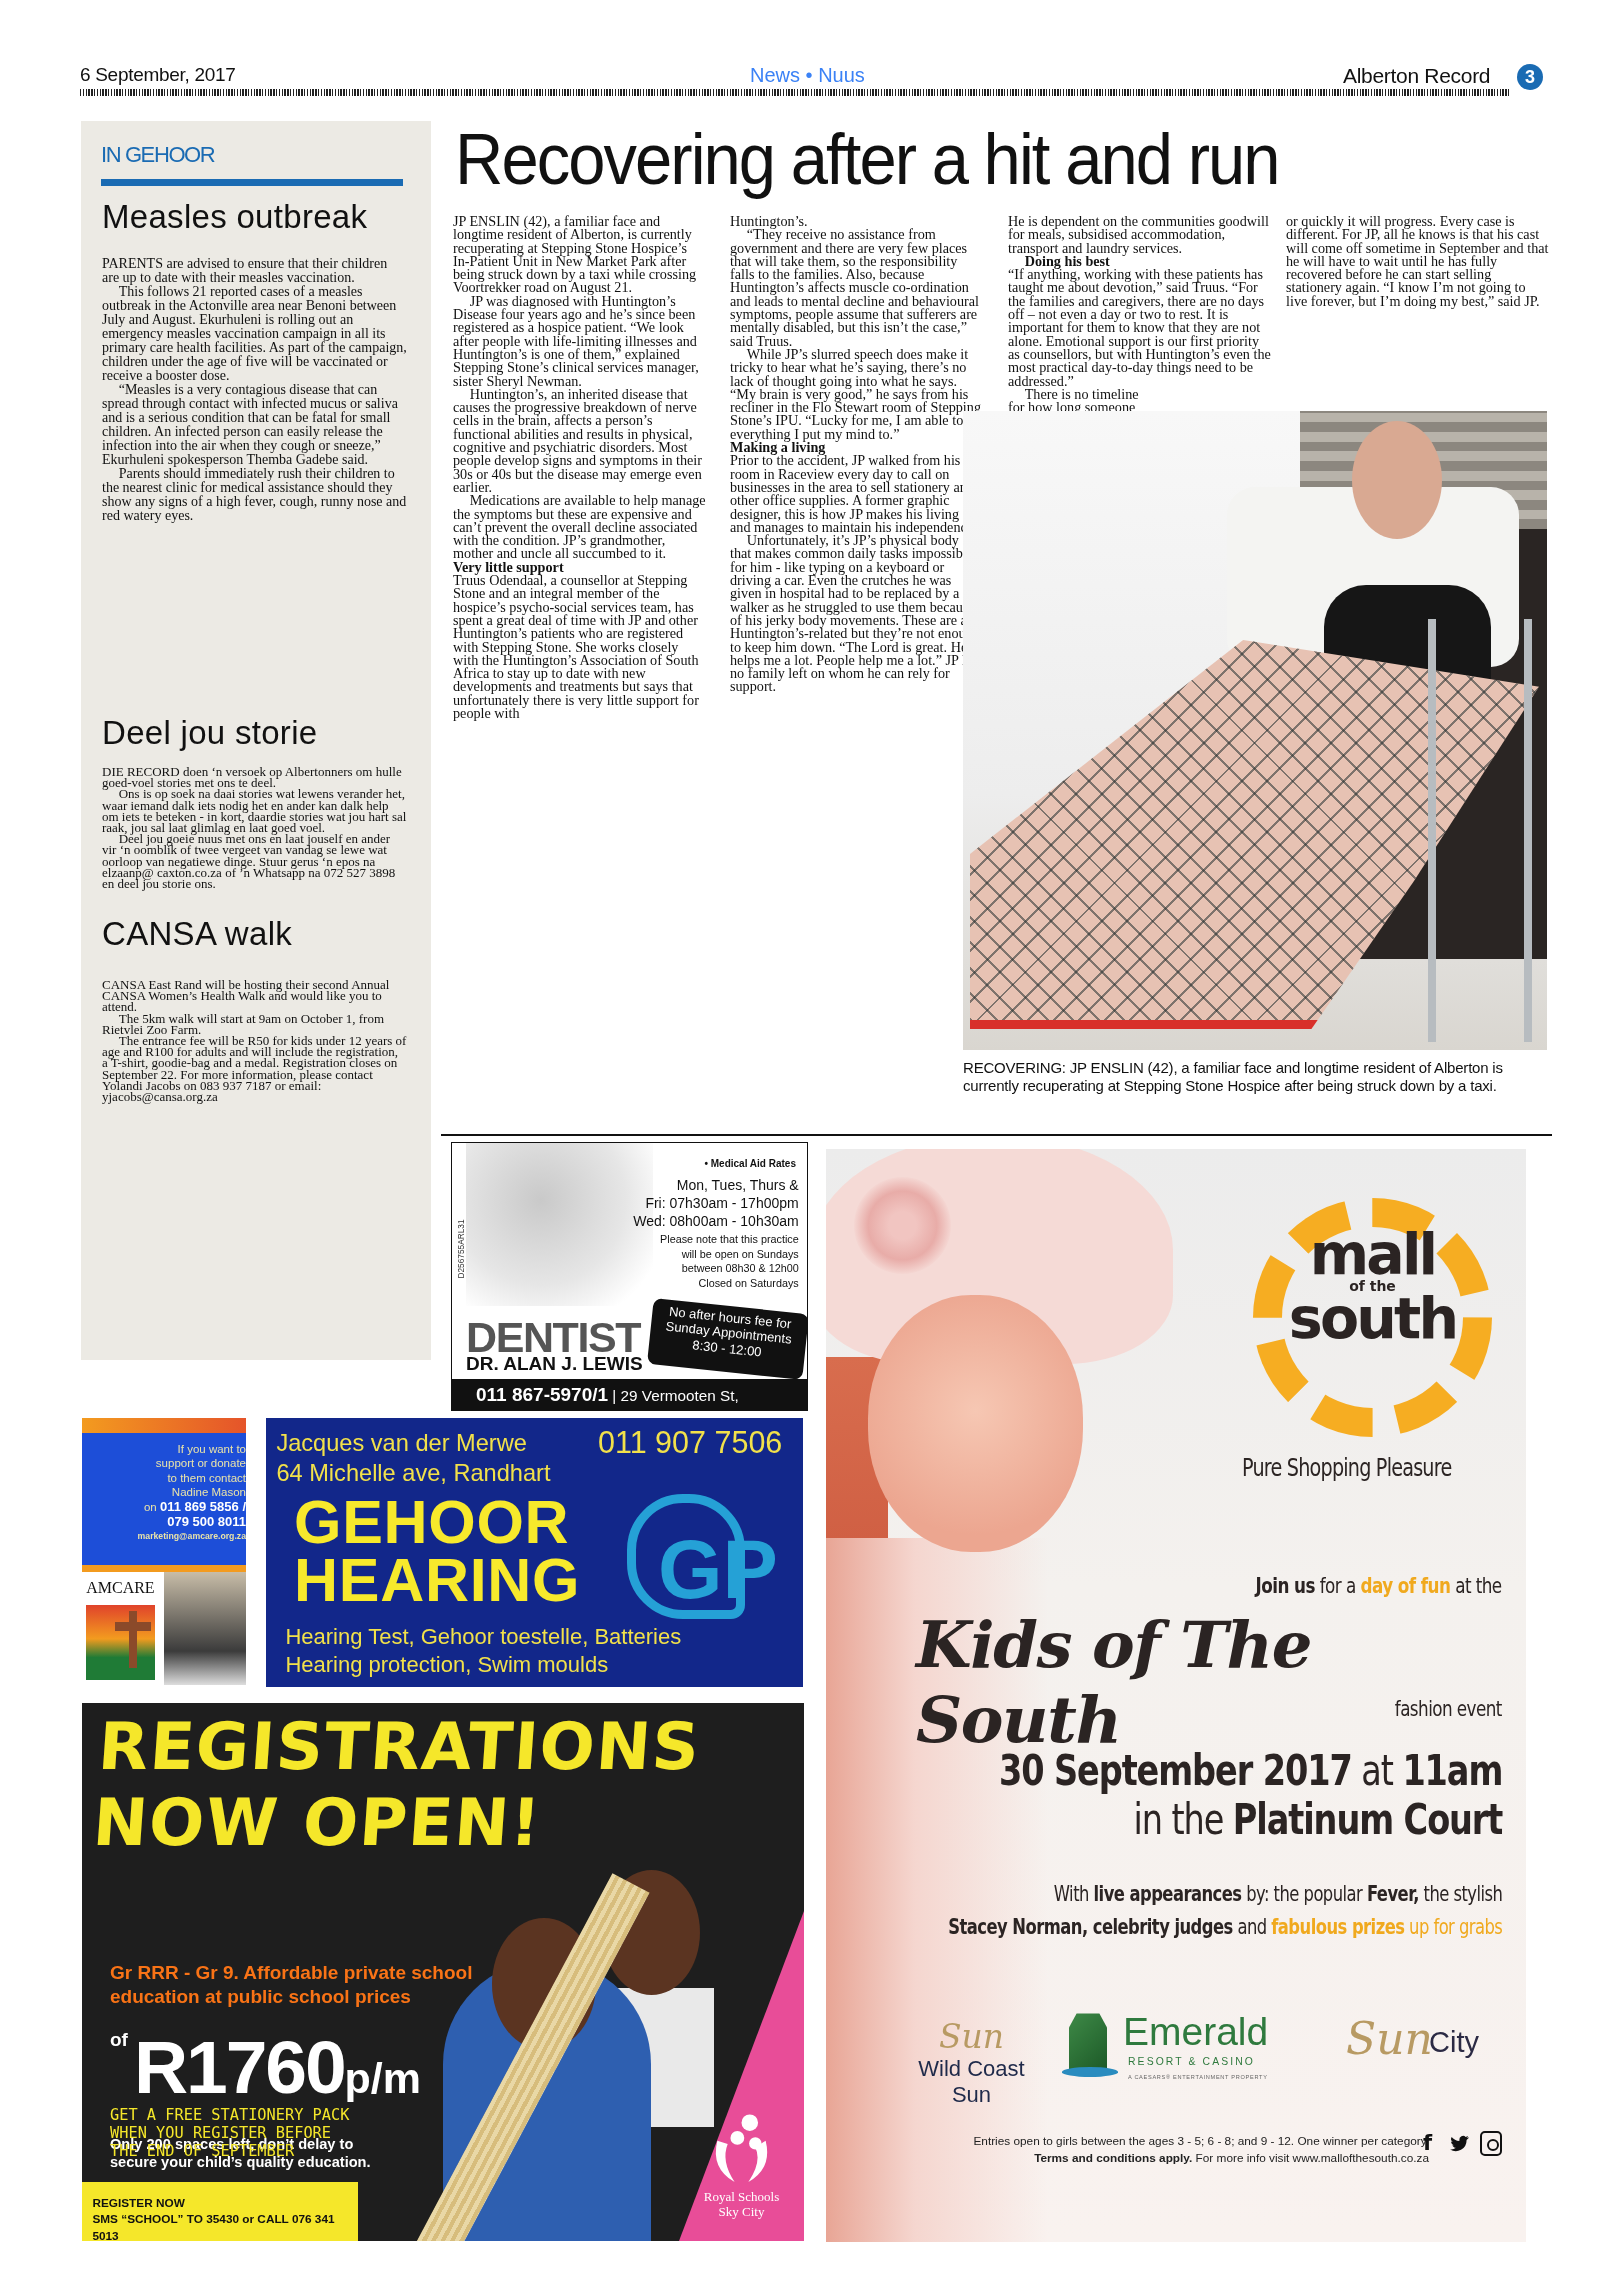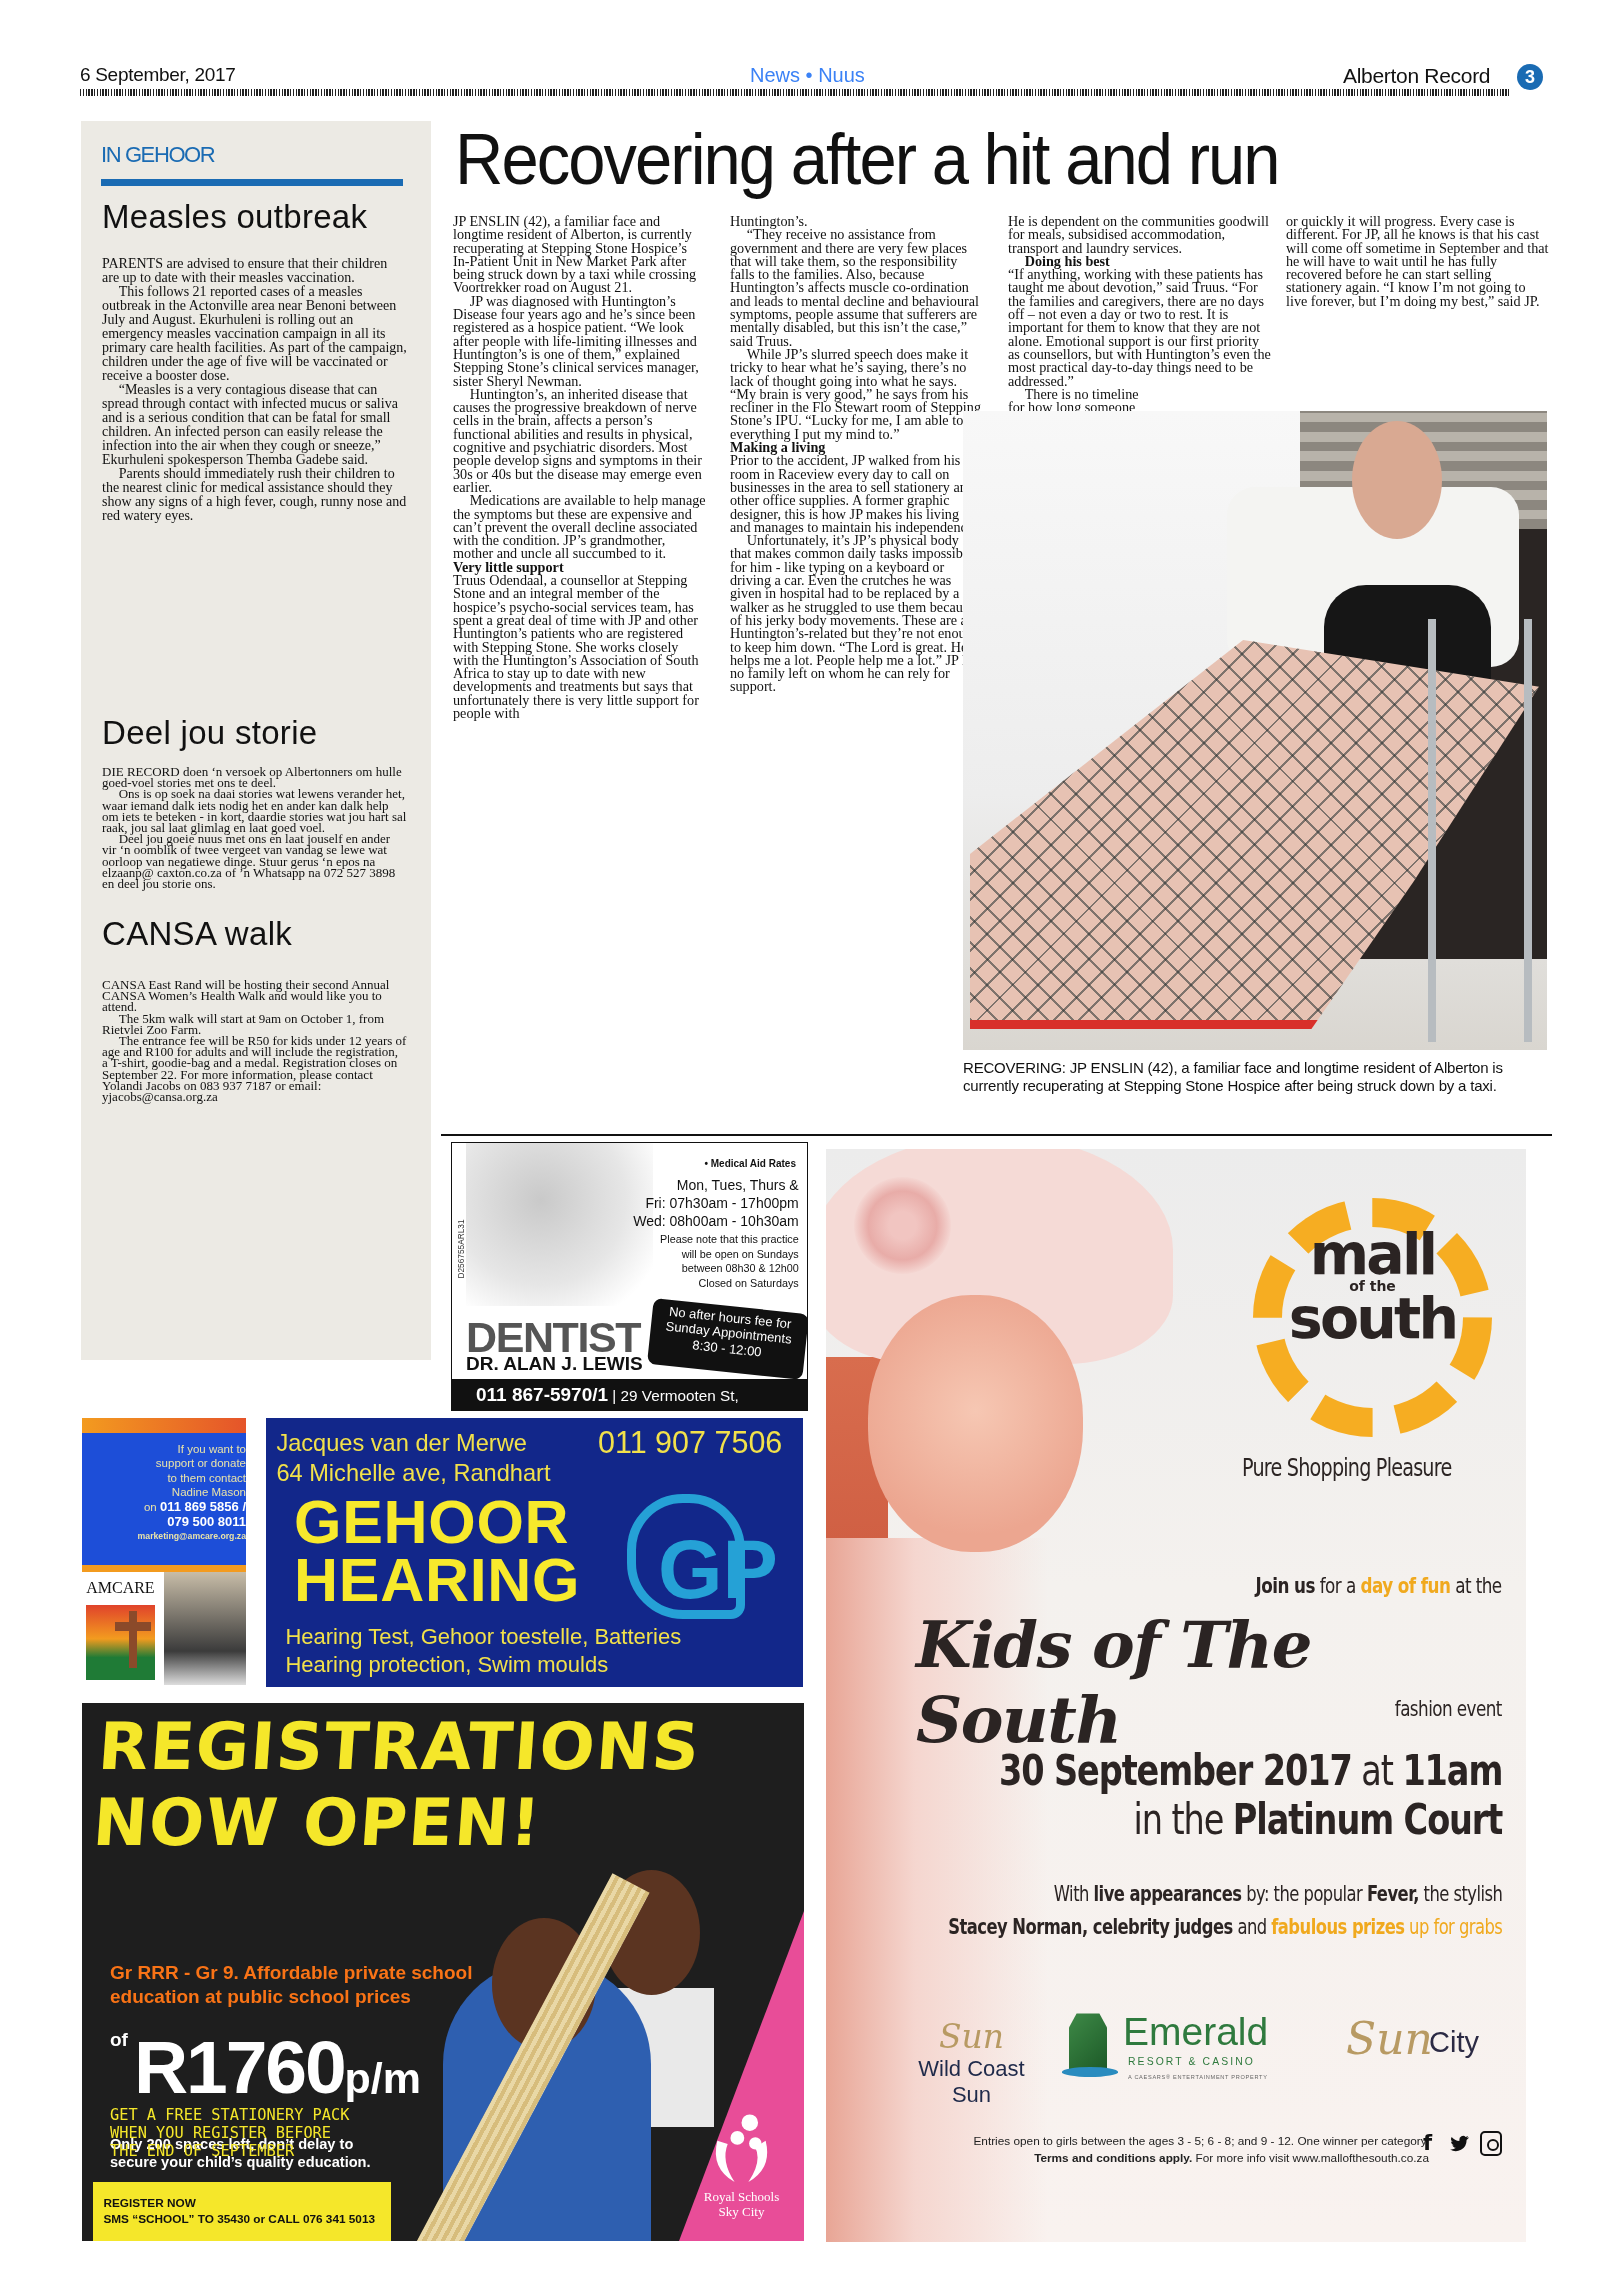--- a/index.html
+++ b/index.html
@@ -88,21 +88,21 @@
 #reg-free{position:absolute;left:28px;top:505px;font-family:"DejaVu Sans Mono",monospace;font-size:15.3px;line-height:18px;color:#f5e72a;}
 #reg-kids{position:absolute;left:361px;top:125px;width:285px;height:416px;}
 #reg-kid1{position:absolute;left:0;top:132px;width:208px;height:292px;background:#2e5fb0;border-radius:104px 104px 0 0;}
 #reg-face1{position:absolute;left:49px;top:90px;width:104px;height:132px;background:#5b3421;border-radius:50%;}
 #reg-face2{position:absolute;left:160px;top:42px;width:97px;height:125px;background:#5b3421;border-radius:50%;}
 #reg-shirt2{position:absolute;left:153px;top:160px;width:118px;height:139px;background:#e9e9e9;}
 #reg-pink{position:absolute;left:597px;top:208px;width:125px;height:330px;background:#e84d98;clip-path:polygon(100% 0,100% 100%,0 100%,0 100%);}
 #reg-pencil{position:absolute;left:528px;top:180px;width:42px;height:430px;background:repeating-linear-gradient(90deg,#e9d8a6 0 4.2px,#d7bd7c 4.2px 8.3px);transform:rotate(28deg);transform-origin:top;}
 #reg-logo{position:absolute;left:625px;top:410px;width:69px;height:76px;}
 #reg-logo-txt{position:absolute;left:611px;top:486px;font-family:"Liberation Serif",serif;color:#fff;font-size:13px;line-height:15.3px;text-align:center;width:97px;}
-#reg-foot{position:absolute;left:0;top:479px;width:298px;height:59px;background:#f5e72a;color:#111;font-weight:bold;font-size:11.8px;line-height:16.7px;padding:12.5px 0 0 10.4px;margin-left:11px;}
+#reg-foot{position:absolute;left:0;top:479px;width:276px;height:59px;background:#f5e72a;color:#111;font-weight:bold;font-size:11.8px;line-height:16.7px;padding:12.5px 0 0 10.4px;}
 
 #mall{left:826px;top:1149px;width:700px;height:1093px;background:linear-gradient(180deg,#ececec 0%,#f4f1ee 40%,#f9f2ef 100%);overflow:hidden;font-family:"Liberation Sans",sans-serif;}
 #mall-girl{position:absolute;left:0;top:0;width:389px;height:389px;}
 #mall-hat{position:absolute;left:-14px;top:-14px;width:361px;height:229px;background:#f5dad6;border-radius:50% 50% 30% 30%;}
 #mall-rose{position:absolute;left:28px;top:28px;width:97px;height:97px;background:radial-gradient(circle,#f1c5c1 20%,#e8aca8 50%,#f4d5d1 70%);border-radius:50%;}
 #mall-face{position:absolute;left:42px;top:146px;width:215px;height:257px;background:radial-gradient(circle at 50% 45%,#f6c7b3 0%,#eca690 70%);border-radius:48%;}
 #mall-hair{position:absolute;left:0;top:208px;width:62px;height:486px;background:linear-gradient(180deg,#d86d4e,#c34a33);}
 #mall-body{position:absolute;left:0;top:389px;width:222px;height:705px;background:linear-gradient(90deg,#e8a595 0%,#f5d6cf 40%,rgba(255,255,255,0) 100%);}
 #mall-ring{position:absolute;left:427px;top:49px;width:239px;height:239px;border-radius:50%;border:29px dashed #f6ad22;}
 #mall-logo{position:absolute;left:458px;top:80px;width:177px;text-align:center;font-family:"DejaVu Sans",sans-serif;font-weight:bold;color:#2b2423;line-height:0.9;}

